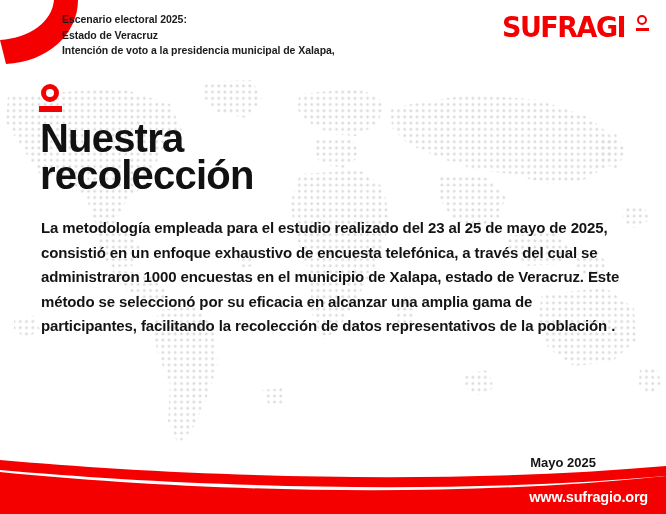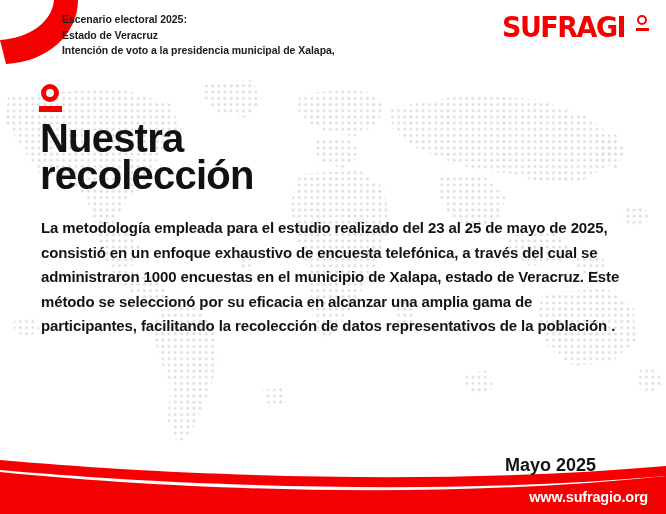--- a/index.html
+++ b/index.html
@@ -139,21 +139,21 @@
     color:#141414;
     letter-spacing:-0.12px;
     text-align:left;
   }
 
   
   #date-label {
     position:absolute;
     right:70px; top:455px;
     z-index:6;
-    font-size:18px;
+    font-size:13px;
     font-weight:bold;
     color:#141414;
   }
 
   
   #footer {
     position:absolute;
     left:0; bottom:0;
     width:666px; height:68px;
     z-index:5;

